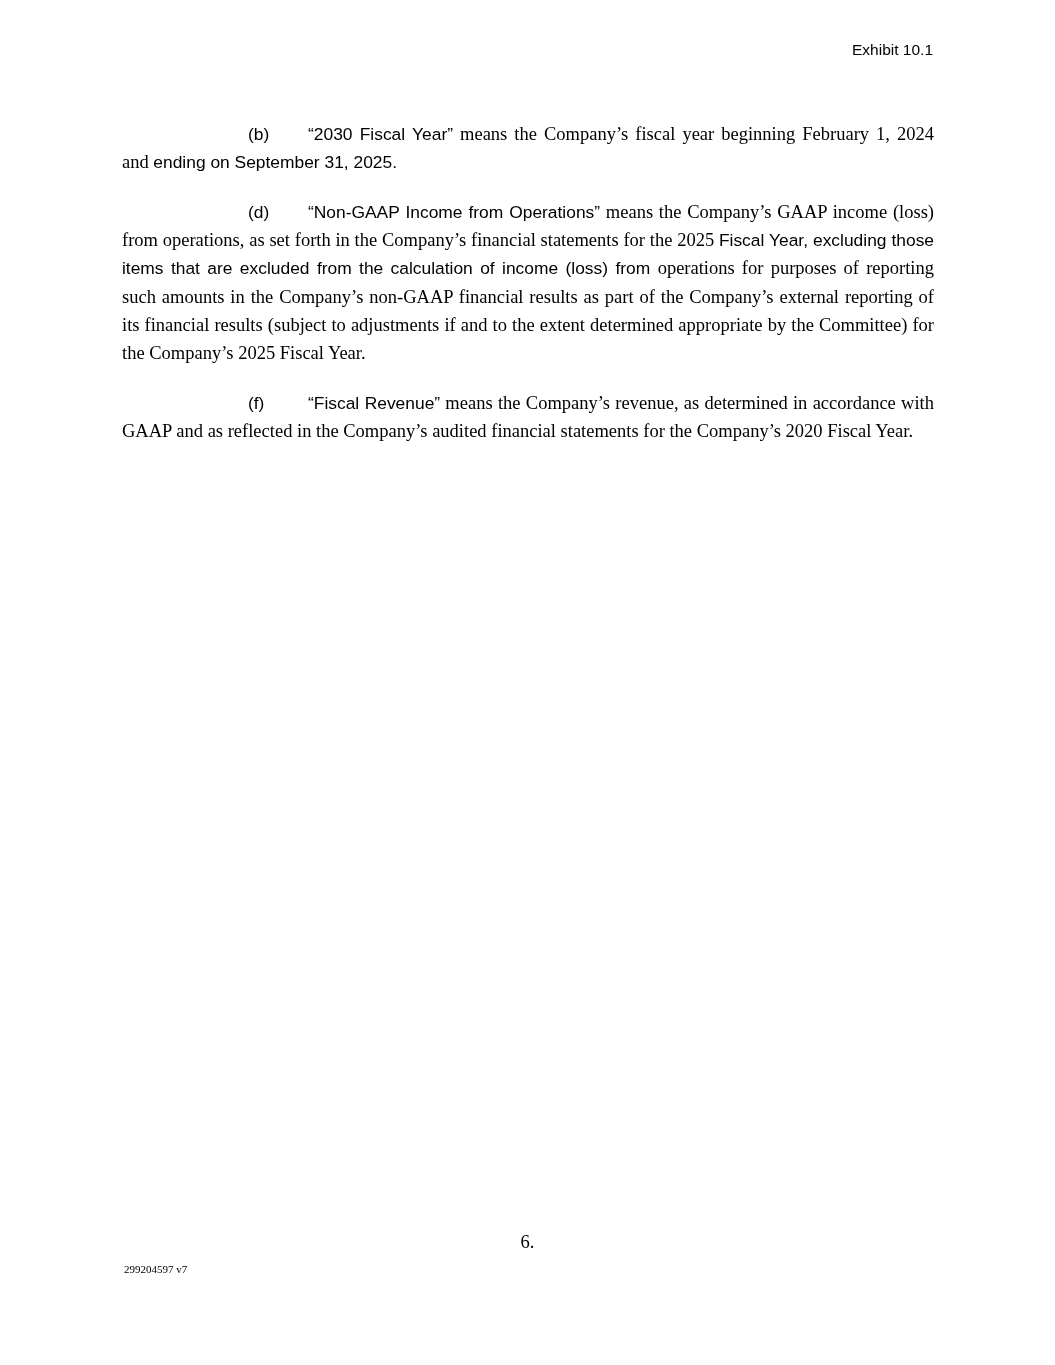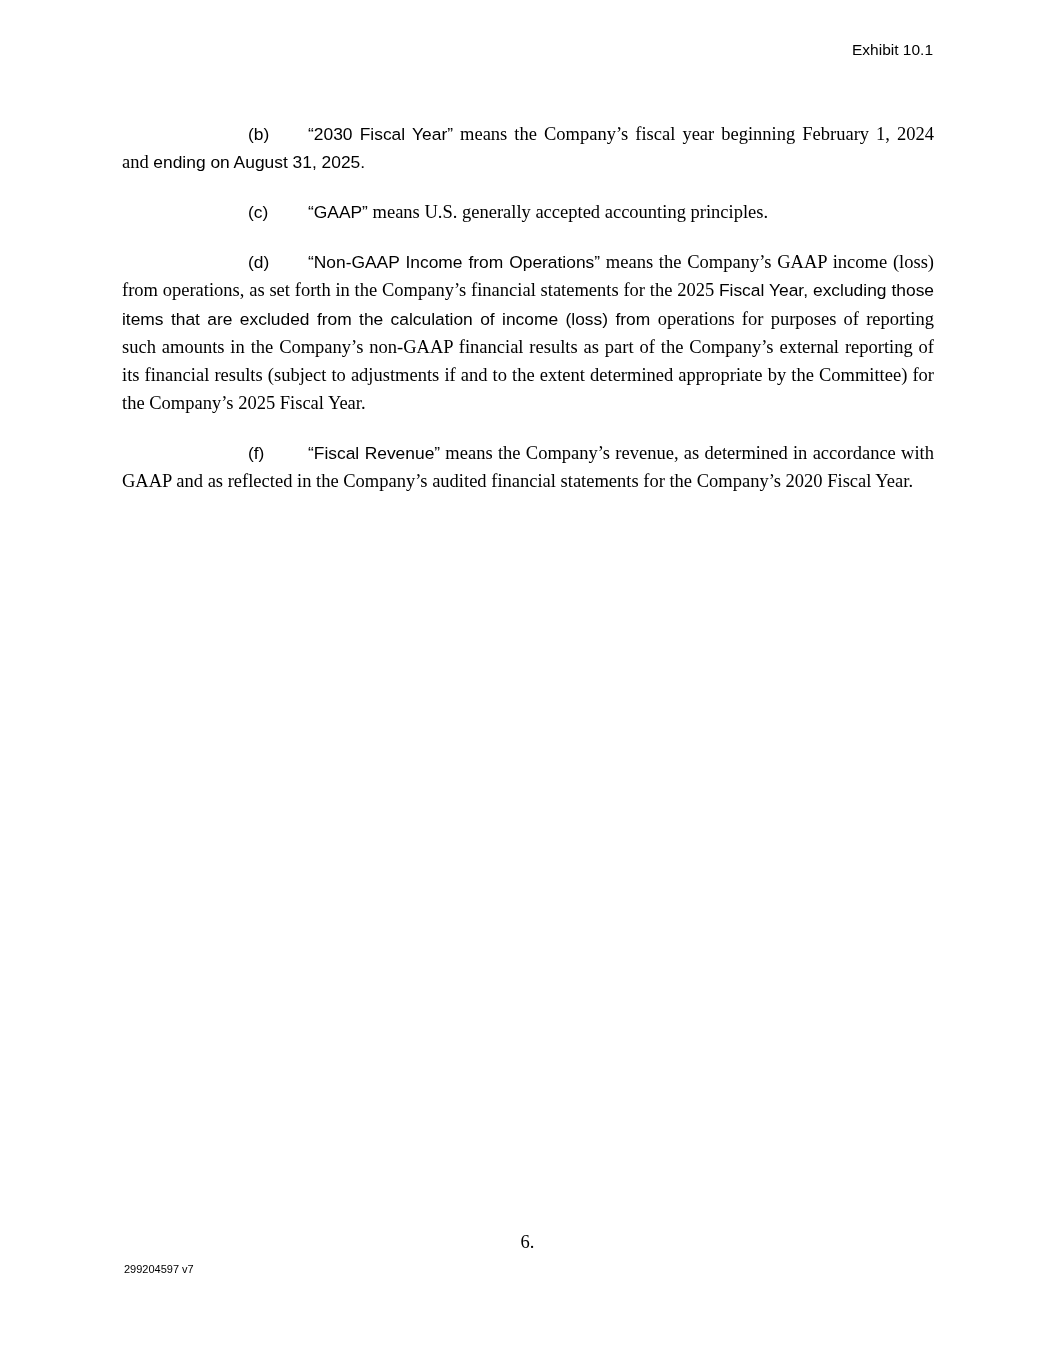--- a/index.html
+++ b/index.html
@@ -65,43 +65,40 @@
     right: 0;
     top: 1232px;
     text-align: center;
     font-family: "Liberation Serif", serif;
     font-size: 18.5px;
   }
   .doc-id {
     position: absolute;
     left: 124px;
     top: 1263px;
-    font-family: Liberation Sans, sans-serif;
+    font-family: Liberation Serif, serif;
     font-size: 11px;
     color: #000;
   }
 </style>
 </head>
 <body>
 
 <div class="page">
 
   <div class="header">
     <div>Exhibit 10.1</div>
   </div>
 
   <div class="body-area">
 
     <p class="para">
-      <span class="indent"></span><span class="label sans">(b)</span><span class="sans">“2030 Fiscal Year”</span><span class="serif"> means the Company’s fiscal year beginning February 1, 2024 and </span><span class="sans">ending on August 31, 2025.</span>
+      <span class="indent"></span><span class="label sans">(b)</span><span class="sans">“2030 Fiscal Year”</span><span class="serif"> means the Company’s fiscal year beginning February 1, 2024 and </span><span class="sans">ending on September 31, 2025.</span>
     </p>
 
-    <p class="para">
-      <span class="indent"></span><span class="label sans">(c)</span><span class="sans">“GAAP”</span><span class="serif"> means U.S. generally accepted accounting principles.</span>
-    </p>
 
     <p class="para">
       <span class="indent"></span><span class="label sans">(d)</span><span class="sans">“Non-GAAP Income from Operations”</span><span class="serif"> means the Company’s GAAP income (loss) from operations, as set forth in the Company’s financial statements for the 2025 </span><span class="sans">Fiscal Year, excluding those items that are excluded from the calculation of income (loss) from </span><span class="serif">operations for purposes of reporting such amounts in the Company’s non-GAAP financial results as part of the Company’s external reporting of its financial results (subject to adjustments if and to the extent determined appropriate by the Committee)</span><span class="serif"> for the Company’s 2025 Fiscal Year.</span>
     </p>
 
 
     <p class="para">
       <span class="indent"></span><span class="label sans">(f)</span><span class="sans">“Fiscal Revenue”</span><span class="serif"> means the Company’s revenue, as determined in accordance with GAAP and as reflected in the Company’s audited financial statements for the Company’s 2020 Fiscal Year.</span>
     </p>
 

